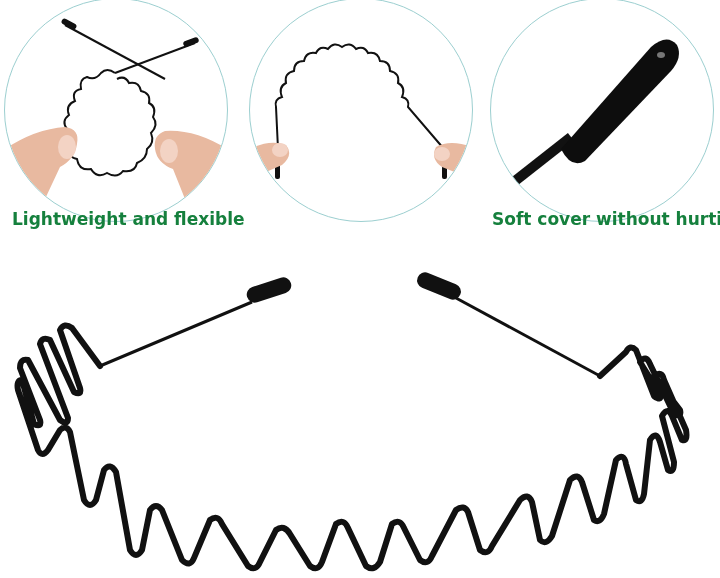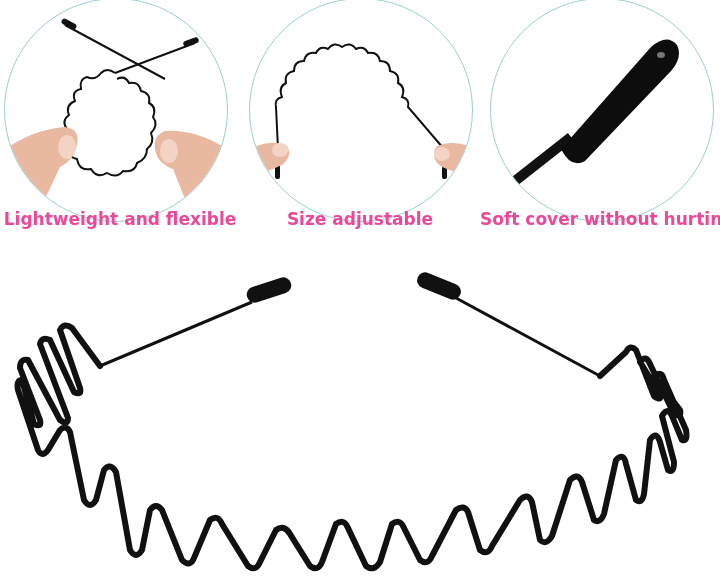--- a/index.html
+++ b/index.html
@@ -21,23 +21,23 @@
       background: #ffffff;
     }
     .circle svg { position: absolute; left: 0; top: 0; }
     .caption {
       position: absolute;
       top: 206px;
       height: 26px;
       line-height: 26px;
       font-size: 17px;
       font-weight: bold;
-      color: #ec4899;
-      text-align: center;
+      color: #15803d;
       white-space: nowrap;
+      padding-left: 12px;
     }
     .main-photo { position: absolute; left: 0; top: 260px; }
   </style>
 </head>
 <body>
 
 <div class="canvas">
 
   <div class="circle" style="left:4px; top:-2px;">
     <svg width="222" height="222" viewBox="0 0 222 222">
@@ -61,21 +61,20 @@
     <svg width="222" height="222" viewBox="0 0 222 222">
       <path d="M28,150 L26,108 q-2,-8 6,-10 q-4,-10 4,-14 q-2,-10 8,-12 q0,-10 10,-10 q2,-10 12,-8 q4,-8 12,-4 q6,-8 14,-2 q8,-6 14,2 q8,-4 12,4 q10,-2 12,8 q10,0 10,10 q10,2 8,12 q8,4 4,14 q8,2 6,10 L194,150" fill="none" stroke="#111" stroke-width="2"></path>
       <rect x="25" y="150" width="5" height="30" rx="2" fill="#111"></rect>
       <rect x="192" y="150" width="5" height="30" rx="2" fill="#111"></rect>
       <path d="M0,150 Q20,140 36,146 Q44,156 32,166 L0,180 Z" fill="#e8b9a0"></path>
       <ellipse cx="30" cy="151" rx="8" ry="7" fill="#f3d3c4"></ellipse>
       <path d="M222,148 Q200,140 186,148 Q180,160 192,168 L222,180 Z" fill="#e8b9a0"></path>
       <ellipse cx="192" cy="155" rx="8" ry="7" fill="#f3d3c4"></ellipse>
     </svg>
   </div>
-  <div class="caption" style="left:240px; width:240px;">Size adjustable</div>
 
   <div class="circle" style="left:490px; top:-2px;">
     <svg width="222" height="222" viewBox="0 0 222 222">
       <line x1="24" y1="182" x2="80" y2="138" stroke="#111" stroke-width="10" stroke-linecap="butt"></line>
       <path d="M70,150 L160,48 Q176,34 186,46 Q192,58 180,72 L94,162 Q80,170 70,150 Z" fill="#0d0d0d"></path>
       <ellipse cx="170" cy="56" rx="4" ry="3" fill="#777"></ellipse>
     </svg>
   </div>
   <div class="caption" style="left:480px; width:240px;">Soft cover without hurting</div>
 

